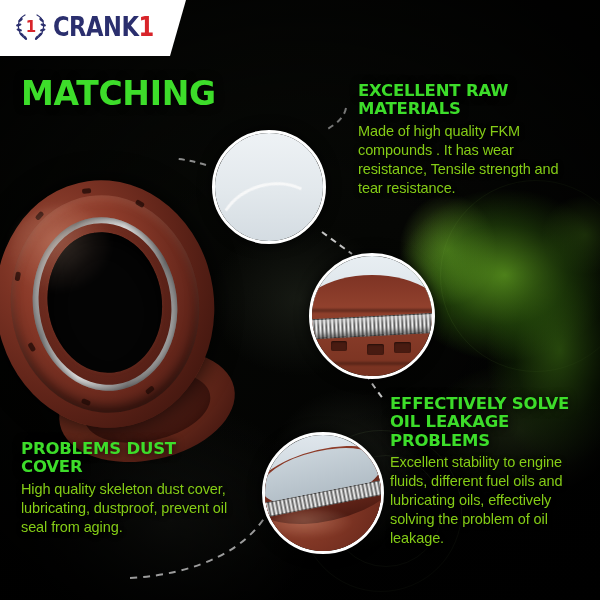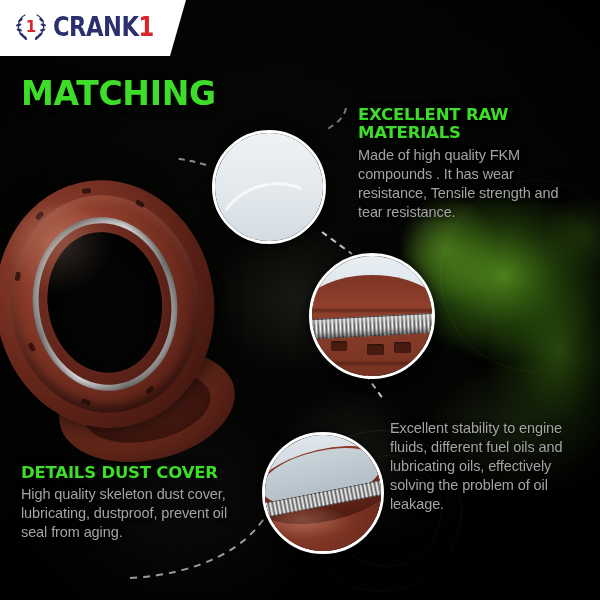--- a/index.html
+++ b/index.html
@@ -325,34 +325,34 @@
 
   
   .connectors {
     position: absolute;
     inset: 0;
     z-index: 11;
     pointer-events: none;
   }
 
   
-  .feature { position: absolute; z-index: 16; margin-top: 24px; }
+  .feature { position: absolute; z-index: 16; }
   .feature h3 {
     margin: 0 0 3px 0;
     color: #3ddd2a;
     font-family: "DejaVu Sans", sans-serif;
     font-weight: bold;
     font-size: 16.5px;
     line-height: 1.12;
     letter-spacing: -0.2px;
     text-shadow: 0 0 8px rgba(0,0,0,0.95);
   }
   .feature p {
     margin: 0;
-    color: #a3a3a3;
+    color: #84cc16;
     font-family: "Liberation Sans", sans-serif;
     font-weight: 400;
     font-size: 14.5px;
     line-height: 1.31;
     letter-spacing: -0.1px;
     text-shadow: 0 1px 5px rgba(0,0,0,0.95);
   }
 
   .feat-raw       { left: 358px; top: 82px;  width: 226px; }
   .feat-oil       { left: 390px; top: 395px; width: 200px; }
@@ -459,21 +459,22 @@
       <div class="cal3-gloss"></div>
     </div>
   </div>
 
   <div class="feature feat-raw">
     <h3>EXCELLENT RAW MATERIALS</h3>
     <p>Made of high quality FKM compounds . It has wear resistance, Tensile strength and tear resistance.</p>
   </div>
 
   <div class="feature feat-oil">
+    <h3>EFFECTIVELY SOLVE OIL LEAKAGE PROBLEMS</h3>
     <p>Excellent stability to engine fluids, different fuel oils and lubricating oils, effectively solving the problem of oil leakage.</p>
   </div>
 
   <div class="feature feat-dust">
-    <h3>DETAILS DUST COVER</h3>
+    <h3>PROBLEMS DUST COVER</h3>
     <p>High quality skeleton dust cover, lubricating, dustproof, prevent oil seal from aging.</p>
   </div>
 
 </div>
 
 </body></html>

